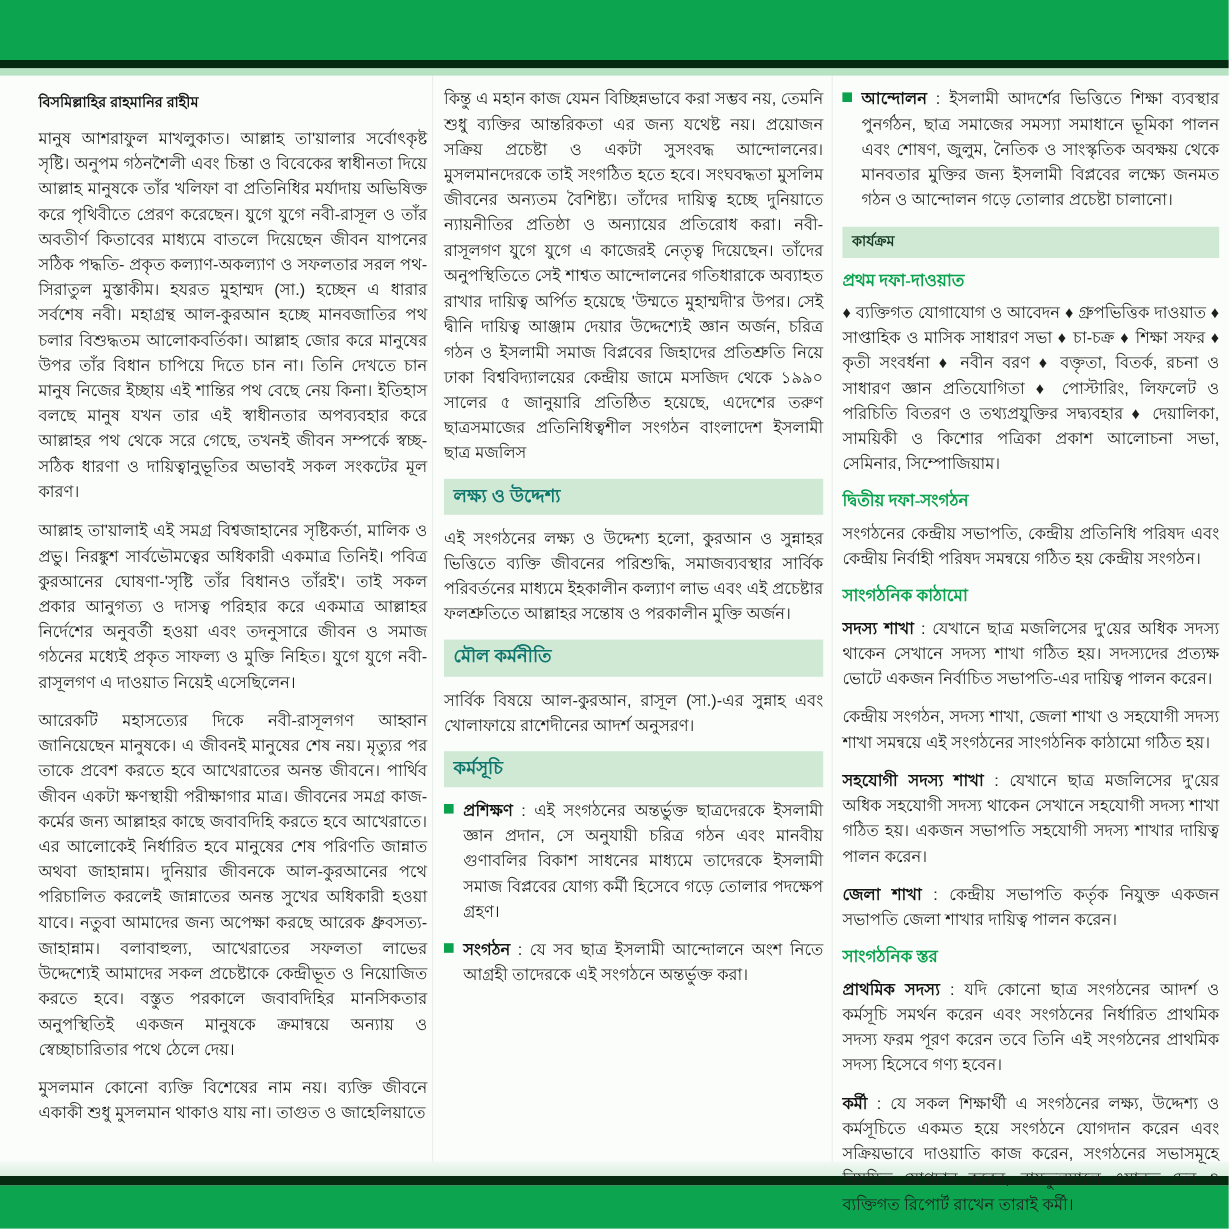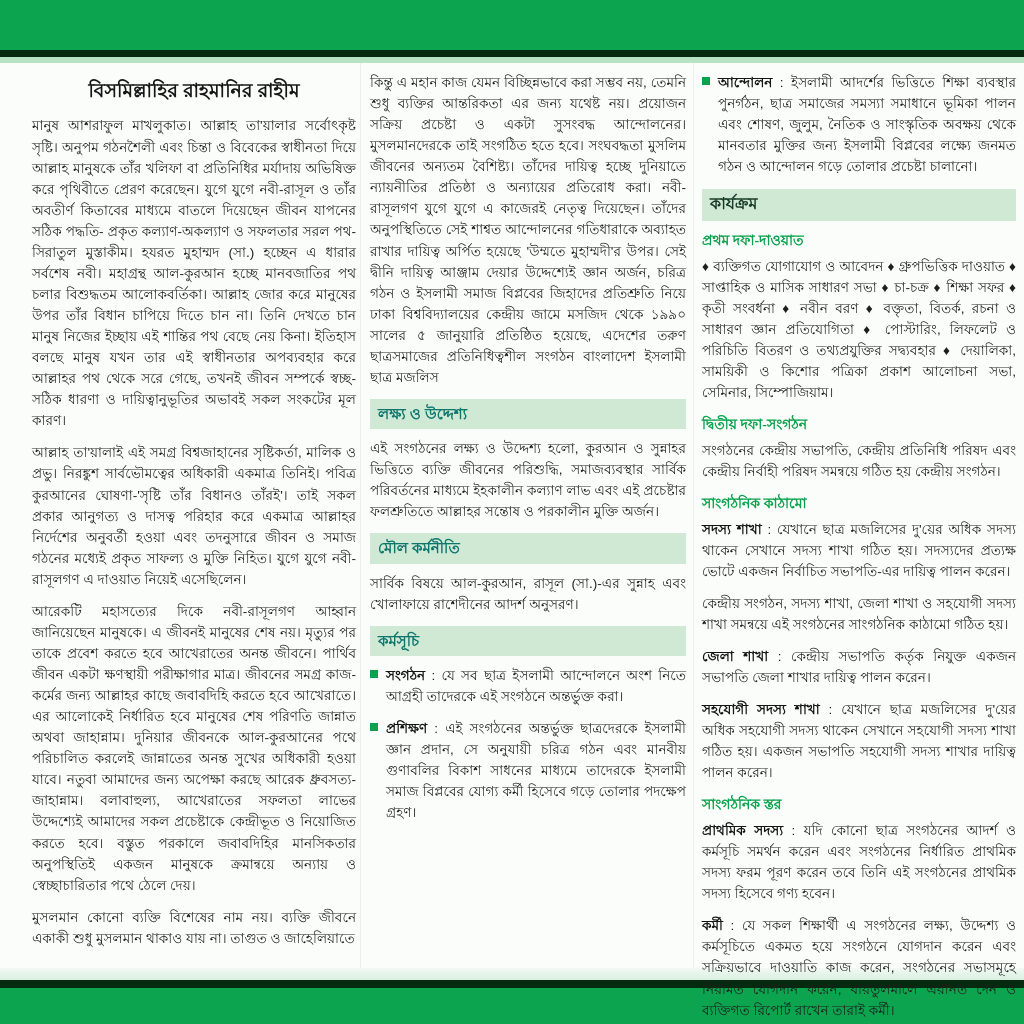--- a/index.html
+++ b/index.html
@@ -18,28 +18,28 @@
   .band-bottom-green{position:absolute;top:988px;left:0;width:1024px;height:36px;background:#0ca44e;}
   .fold{position:absolute;top:63px;height:905px;width:1px;background:rgba(90,120,95,0.10);}
   .fold.f1{left:360px;} .fold.f2{left:693px;}
 
   
   .col{position:absolute;top:72px;height:900px;font-size:13.6px;line-height:1.55;text-align:justify;}
   #col1{left:32px;width:324px;}
   #col2{left:370px;width:316px;}
   #col3{left:702px;width:314px;}
 
-  .bismillah{text-align:center;font-size:19px;font-weight:600;margin:4px 0 10px 0;color:#161616;}
+  .bismillah{text-align:left;font-size:12px;font-weight:600;margin:4px 0 10px 0;color:#161616;}
   p.body{margin:0 0 11px 0;}
   p.body:last-child{margin-bottom:0;}
 
   
   .hband{background:#cfe9d5;color:#0f766e;font-weight:700;font-size:15px;
          padding:3px 8px 4px 8px;margin:4px 0 9px 0;}
-  .hband.dark{color:#173a24;font-size:16px;margin-top:12px;}
+  .hband.dark{color:#173a24;font-size:12px;margin-top:12px;}
 
   .gsub{color:#0aa24c;font-weight:700;font-size:14px;margin:2px 0 4px 0;text-align:left;font-family:Liberation Serif, serif;}
 
   
   .sqitem{position:relative;padding-left:16px;margin:0 0 11px 0;}
   .sqitem .sq{position:absolute;left:0;top:5px;width:8px;height:8px;background:#0aa24c;display:inline-block;}
   .lead{font-weight:700;color:#151515;}
 </style>
 </head>
 <body>
@@ -66,43 +66,43 @@
 
   <div class="hband">লক্ষ্য ও উদ্দেশ্য</div>
   <p class="body">এই সংগঠনের লক্ষ্য ও উদ্দেশ্য হলো, কুরআন ও সুন্নাহর ভিত্তিতে ব্যক্তি জীবনের পরিশুদ্ধি, সমাজব্যবস্থার সার্বিক পরিবর্তনের মাধ্যমে ইহকালীন কল্যাণ লাভ এবং এই প্রচেষ্টার ফলশ্রুতিতে আল্লাহর সন্তোষ ও পরকালীন মুক্তি অর্জন।</p>
 
   <div class="hband">মৌল কর্মনীতি</div>
   <p class="body">সার্বিক বিষয়ে আল-কুরআন, রাসূল (সা.)-এর সুন্নাহ এবং খোলাফায়ে রাশেদীনের আদর্শ অনুসরণ।</p>
 
   <div class="hband">কর্মসূচি</div>
 
   <div class="sqitem">
-    <span class="sq"></span><span class="lead">সংগঠন</span><span> : যে সব ছাত্র ইসলামী আন্দোলনে অংশ নিতে আগ্রহী তাদেরকে এই সংগঠনে অন্তর্ভুক্ত করা।</span>
+    <span class="sq"></span><span class="lead">প্রশিক্ষণ</span><span> : এই সংগঠনের অন্তর্ভুক্ত ছাত্রদেরকে ইসলামী জ্ঞান প্রদান, সে অনুযায়ী চরিত্র গঠন এবং মানবীয় গুণাবলির বিকাশ সাধনের মাধ্যমে তাদেরকে ইসলামী সমাজ বিপ্লবের যোগ্য কর্মী হিসেবে গড়ে তোলার পদক্ষেপ গ্রহণ।</span>
   </div>
   <div class="sqitem">
-    <span class="sq"></span><span class="lead">প্রশিক্ষণ</span><span> : এই সংগঠনের অন্তর্ভুক্ত ছাত্রদেরকে ইসলামী জ্ঞান প্রদান, সে অনুযায়ী চরিত্র গঠন এবং মানবীয় গুণাবলির বিকাশ সাধনের মাধ্যমে তাদেরকে ইসলামী সমাজ বিপ্লবের যোগ্য কর্মী হিসেবে গড়ে তোলার পদক্ষেপ গ্রহণ।</span>
+    <span class="sq"></span><span class="lead">সংগঠন</span><span> : যে সব ছাত্র ইসলামী আন্দোলনে অংশ নিতে আগ্রহী তাদেরকে এই সংগঠনে অন্তর্ভুক্ত করা।</span>
   </div>
 </div>
 
 <div class="col" id="col3">
   <div class="sqitem">
     <span class="sq"></span><span class="lead">আন্দোলন</span><span> : ইসলামী আদর্শের ভিত্তিতে শিক্ষা ব্যবস্থার পুনর্গঠন, ছাত্র সমাজের সমস্যা সমাধানে ভূমিকা পালন এবং শোষণ, জুলুম, নৈতিক ও সাংস্কৃতিক অবক্ষয় থেকে মানবতার মুক্তির জন্য ইসলামী বিপ্লবের লক্ষ্যে জনমত গঠন ও আন্দোলন গড়ে তোলার প্রচেষ্টা চালানো।</span>
   </div>
 
   <div class="hband dark">কার্যক্রম</div>
 
   <div class="gsub">প্রথম দফা-দাওয়াত</div>
   <p class="body">♦ ব্যক্তিগত যোগাযোগ ও আবেদন ♦ গ্রুপভিত্তিক দাওয়াত ♦ সাপ্তাহিক ও মাসিক সাধারণ সভা ♦ চা-চক্র ♦ শিক্ষা সফর ♦ কৃতী সংবর্ধনা ♦ নবীন বরণ ♦ বক্তৃতা, বিতর্ক, রচনা ও সাধারণ জ্ঞান প্রতিযোগিতা ♦ পোস্টারিং, লিফলেট ও পরিচিতি বিতরণ ও তথ্যপ্রযুক্তির সদ্ব্যবহার ♦ দেয়ালিকা, সাময়িকী ও কিশোর পত্রিকা প্রকাশ আলোচনা সভা, সেমিনার, সিম্পোজিয়াম।</p>
 
   <div class="gsub">দ্বিতীয় দফা-সংগঠন</div>
   <p class="body">সংগঠনের কেন্দ্রীয় সভাপতি, কেন্দ্রীয় প্রতিনিধি পরিষদ এবং কেন্দ্রীয় নির্বাহী পরিষদ সমন্বয়ে গঠিত হয় কেন্দ্রীয় সংগঠন।</p>
 
   <div class="gsub">সাংগঠনিক কাঠামো</div>
   <p class="body"><span class="lead">সদস্য শাখা</span><span> : যেখানে ছাত্র মজলিসের দু'য়ের অধিক সদস্য থাকেন সেখানে সদস্য শাখা গঠিত হয়। সদস্যদের প্রত্যক্ষ ভোটে একজন নির্বাচিত সভাপতি-এর দায়িত্ব পালন করেন।</span></p>
 
   <p class="body">কেন্দ্রীয় সংগঠন, সদস্য শাখা, জেলা শাখা ও সহযোগী সদস্য শাখা সমন্বয়ে এই সংগঠনের সাংগঠনিক কাঠামো গঠিত হয়।</p>
+  <p class="body"><span class="lead">সহযোগী সদস্য শাখা</span><span> : যেখানে ছাত্র মজলিসের দু'য়ের অধিক সহযোগী সদস্য থাকেন সেখানে সহযোগী সদস্য শাখা গঠিত হয়। একজন সভাপতি সহযোগী সদস্য শাখার দায়িত্ব পালন করেন।</span></p>
   <p class="body"><span class="lead">জেলা শাখা</span><span> : কেন্দ্রীয় সভাপতি কর্তৃক নিযুক্ত একজন সভাপতি জেলা শাখার দায়িত্ব পালন করেন।</span></p>
-  <p class="body"><span class="lead">সহযোগী সদস্য শাখা</span><span> : যেখানে ছাত্র মজলিসের দু'য়ের অধিক সহযোগী সদস্য থাকেন সেখানে সহযোগী সদস্য শাখা গঠিত হয়। একজন সভাপতি সহযোগী সদস্য শাখার দায়িত্ব পালন করেন।</span></p>
 
   <div class="gsub">সাংগঠনিক স্তর</div>
   <p class="body"><span class="lead">প্রাথমিক সদস্য</span><span> : যদি কোনো ছাত্র সংগঠনের আদর্শ ও কর্মসূচি সমর্থন করেন এবং সংগঠনের নির্ধারিত প্রাথমিক সদস্য ফরম পূরণ করেন তবে তিনি এই সংগঠনের প্রাথমিক সদস্য হিসেবে গণ্য হবেন।</span></p>
   <p class="body"><span class="lead">কর্মী</span><span> : যে সকল শিক্ষার্থী এ সংগঠনের লক্ষ্য, উদ্দেশ্য ও কর্মসূচিতে একমত হয়ে সংগঠনে যোগদান করেন এবং সক্রিয়ভাবে দাওয়াতি কাজ করেন, সংগঠনের সভাসমূহে নিয়মিত যোগদান করেন, বায়তুলমালে এয়ানত দেন ও ব্যক্তিগত রিপোর্ট রাখেন তারাই কর্মী।</span></p>
 </div>
 
 </body></html>

